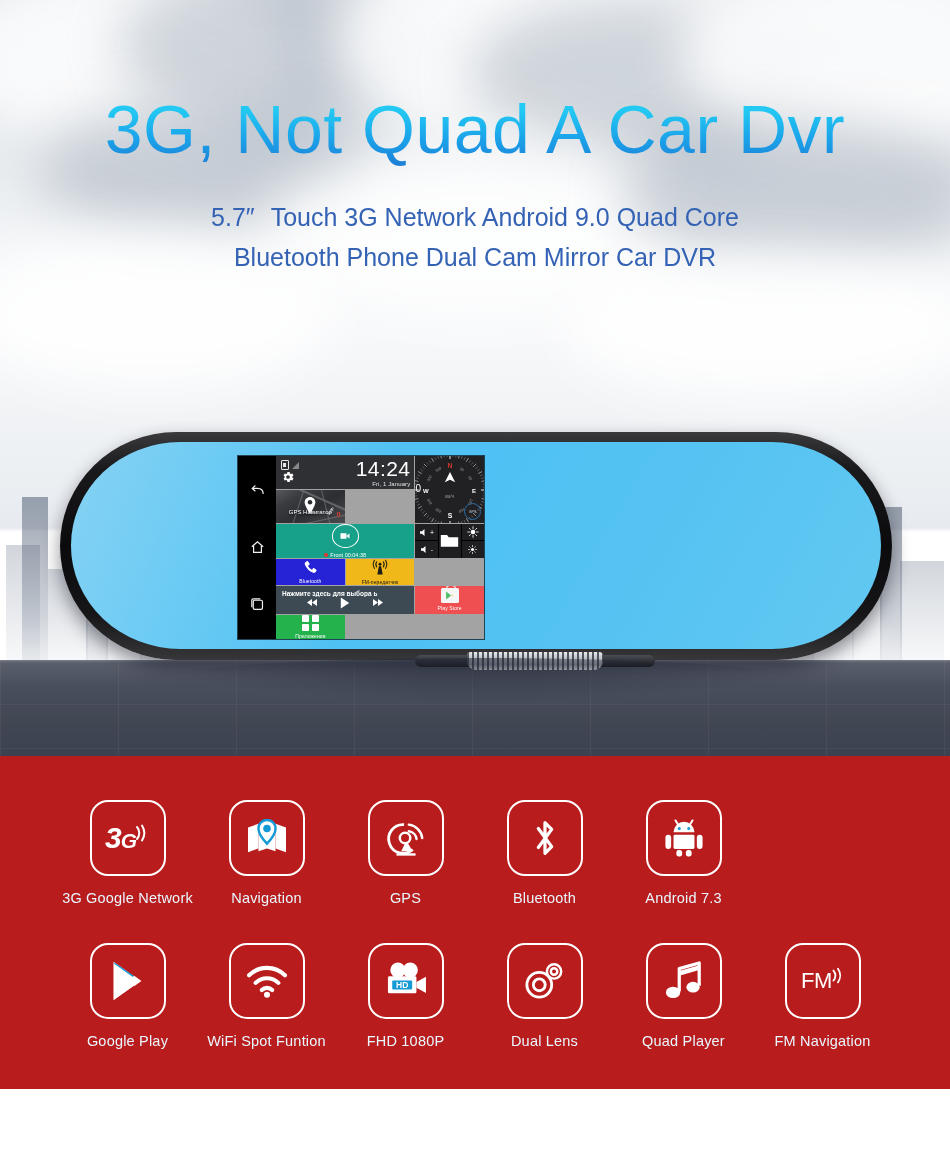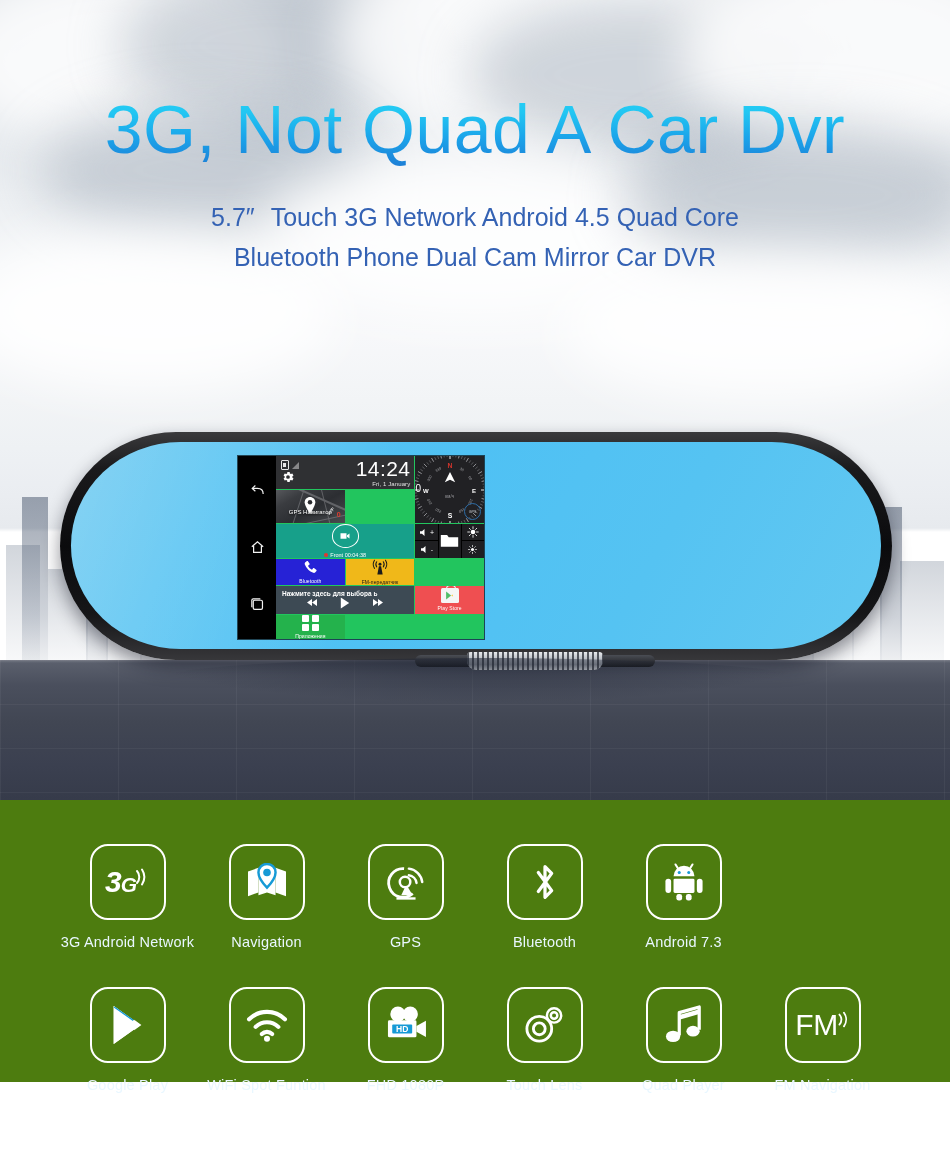--- a/index.html
+++ b/index.html
@@ -224,21 +224,21 @@
     color: #ffffff;
   }
   .navbar .nav-ic svg { width: 17px; height: 17px; fill: none; stroke: #f2f2f2; stroke-width: 1.7; }
 
   .tiles {
     flex: 1;
     display: grid;
     grid-template-columns: 1fr 1fr 1fr;
     grid-template-rows: 1fr 1fr 1fr;
     gap: 1px;
-    background: #22c55e;
+    background: #a3a3a3;
   }
 
   .tile {
     position: relative;
     overflow: hidden;
     display: flex;
     flex-direction: column;
     align-items: center;
     justify-content: center;
   }
@@ -385,24 +385,24 @@
     display: flex; align-items: center; justify-content: center;
     color: #fff;
   }
   .ctrl-cell.span2 { grid-row: 1 / span 2; }
   .ctrl-cell svg { fill: #ffffff; }
   .ctrl-cell .sgn { font-size: 7px; margin-left: 1px; }
 
   
   .features {
     position: absolute;
-    left: 0; top: 800px;
+    left: 0; top: 756px;
     width: 950px;
-    height: 282px;
-    background: #4d7c0f;
+    height: 333px;
+    background: #b91c1c;
   }
   .frow {
     position: absolute;
     left: 0;
     width: 950px;
     display: grid;
     grid-template-columns: repeat(6, 1fr);
     padding: 0 58px;
     box-sizing: border-box;
   }
@@ -427,21 +427,21 @@
     font-size: 14.5px;
     white-space: nowrap;
     letter-spacing: .2px;
   }
   .g3txt {
     font-size: 30px; font-weight: bold; color: #ffffff;
     font-style: italic; letter-spacing: -1px;
     font-family: "Liberation Sans", sans-serif;
   }
   .g3txt .sm { font-size: 21px; }
-  .fmtxt { font-size: 30px; color: #ffffff; letter-spacing: -0.5px; }
+  .fmtxt { font-size: 22px; color: #ffffff; letter-spacing: -0.5px; }
 </style>
 </head>
 <body>
 
 <div class="page">
 
   <div class="hero">
 
     <div class="cloud light" style="left:-60px; top:-40px; width:360px; height:190px;"></div>
     <div class="cloud dark" style="left:120px; top:-30px; width:300px; height:150px;"></div>
@@ -490,21 +490,21 @@
       <div class="bld f" style="left:880px; width:22px;  height:158px;"></div>
       <div class="bld" style="left:900px; width:44px;  height:104px;"></div>
     </div>
 
     <div class="ground"></div>
 
     <div class="headline">3G, Not Quad A Car Dvr</div>
 
     <div class="subhead">
       <span class="ln">
-        <span>5.7″</span><span class="gp"></span><span>Touch 3G Network Android 4.5 Quad Core</span>
+        <span>5.7″</span><span class="gp"></span><span>Touch 3G Network Android 9.0 Quad Core</span>
       </span>
       <span class="ln">Bluetooth Phone Dual Cam Mirror Car DVR</span>
     </div>
 
     <div class="mirror">
       <div class="mirror-body">
         <div class="mirror-glass">
           <div class="glass-sheen"></div>
         </div>
       </div>
@@ -821,21 +821,21 @@
       <div class="fitem">
         <div class="fbox">
           <span class="g3txt">3<span class="sm">G</span></span>
           <svg width="16" height="22" viewBox="0 0 16 22" style="margin-left:-2px; margin-top:-10px;">
             <g fill="none" stroke="#ffffff" stroke-width="2" stroke-linecap="round">
               <path d="M3 17a9 9 0 0 0 0-12"></path>
               <path d="M8 18.5a14 14 0 0 0 0-15"></path>
             </g>
           </svg>
         </div>
-        <div class="flabel">3G Android Network</div>
+        <div class="flabel">3G Google Network</div>
       </div>
 
       <div class="fitem">
         <div class="fbox">
           <svg width="40" height="38" viewBox="0 0 42 40">
             <path d="M1 9 12 5v26L1 35z" fill="#ffffff"></path>
             <path d="M30 5 41 9v26l-11-4z" fill="#ffffff"></path>
             <path d="M12 5l6 2v8a9 9 0 0 0 3 8v8l-9 3z" fill="#ffffff"></path>
             <path d="M30 5l-6 2v8a9 9 0 0 1-3 8v8l9 3z" fill="#ffffff"></path>
             <path d="M21 1a9 9 0 0 0-9 9c0 6.5 9 16 9 16s9-9.5 9-16a9 9 0 0 0-9-9z" fill="#ffffff" stroke="#169ad6" stroke-width="2.6"></path>
@@ -937,21 +937,21 @@
 
       <div class="fitem">
         <div class="fbox">
           <svg width="44" height="40" viewBox="0 0 46 42">
             <circle cx="32.5" cy="11" r="7.5" fill="none" stroke="#ffffff" stroke-width="2.6"></circle>
             <circle cx="32.5" cy="11" r="3.4" fill="none" stroke="#ffffff" stroke-width="2.6"></circle>
             <circle cx="17" cy="25" r="13" fill="none" stroke="#ffffff" stroke-width="3"></circle>
             <circle cx="17" cy="25" r="6.2" fill="none" stroke="#ffffff" stroke-width="3"></circle>
           </svg>
         </div>
-        <div class="flabel">Touch Lens</div>
+        <div class="flabel">Dual Lens</div>
       </div>
 
       <div class="fitem">
         <div class="fbox">
           <svg width="38" height="42" viewBox="0 0 40 44">
             <path d="M15 33V9l21-6v24" fill="none" stroke="#ffffff" stroke-width="3.4" stroke-linejoin="round"></path>
             <ellipse cx="8.5" cy="34" rx="7.5" ry="6" fill="#ffffff"></ellipse>
             <ellipse cx="29.5" cy="28.5" rx="7" ry="5.6" fill="#ffffff"></ellipse>
             <path d="M15 11.5 36 5.5v5L15 16.5z" fill="#ffffff"></path>
           </svg>

